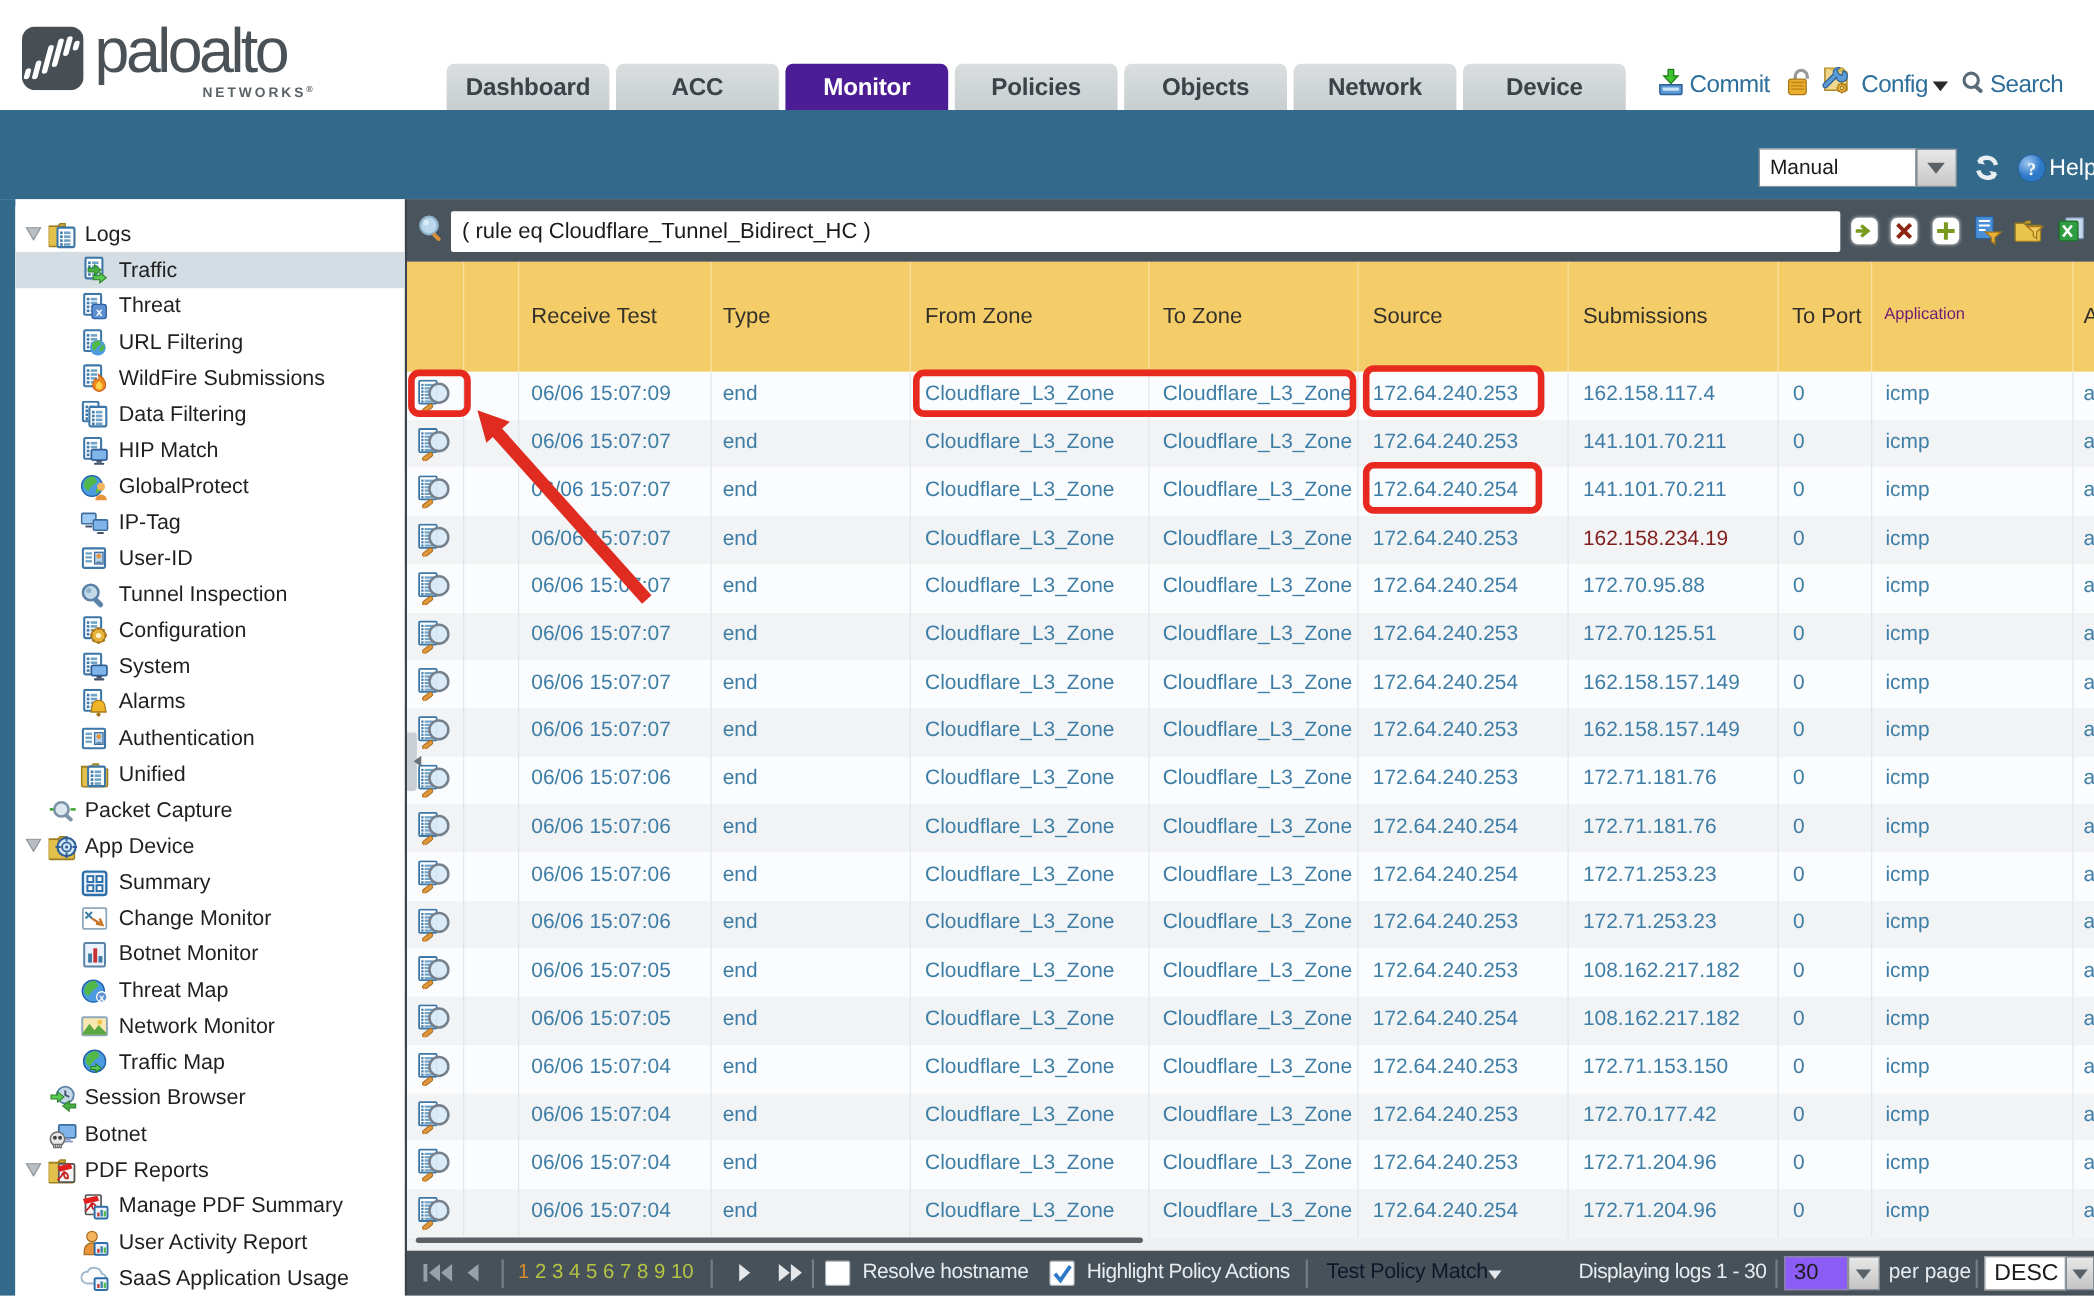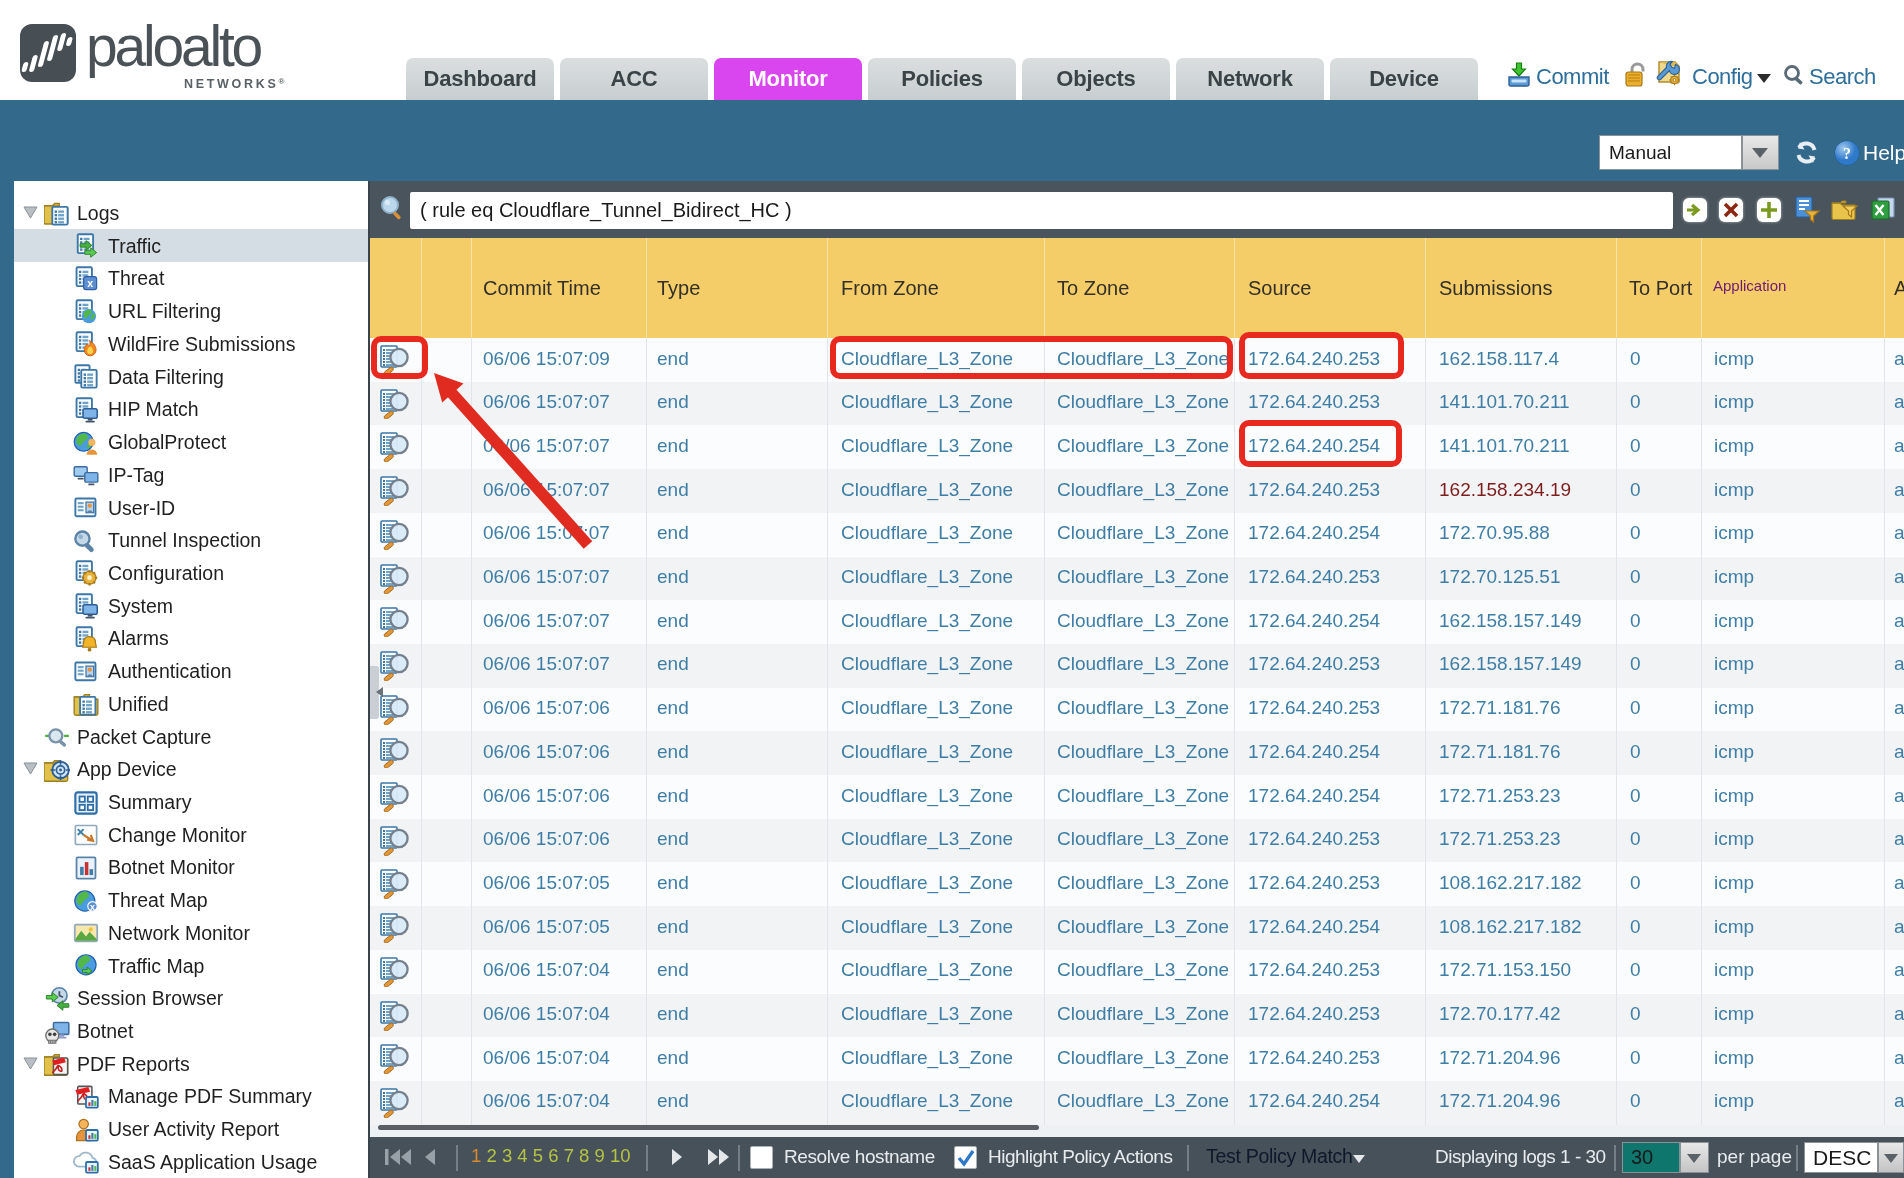--- a/index.html
+++ b/index.html
@@ -1,17 +1,17 @@
 <!DOCTYPE html>
 <html><head><meta charset="utf-8"><style>
 *{margin:0;padding:0;box-sizing:border-box}
 html,body{width:1904px;height:1178px;overflow:hidden;background:#FFF;font-family:"Liberation Sans",sans-serif;}
 .abs{position:absolute}
 .tab{position:absolute;top:58px;height:42px;border-radius:7px 7px 0 0;background:linear-gradient(#DADEDF,#C8CED0);color:#3A4347;font-size:22px;font-weight:bold;text-align:center;line-height:42px;letter-spacing:-0.2px}
-.tab.on{background:#d946ef;color:#FFF}
+.tab.on{background:#4c1d95;color:#FFF}
 .sep{position:absolute;width:2px;background:#747E86}
 </style></head><body style="position:relative">
 <div class="abs" style="left:0;top:0;width:1904px;height:100px;background:#FFF"></div>
 <svg class="abs" style="left:20px;top:24px" width="56" height="58" viewBox="0 0 56 58">
 <rect x="0" y="0" width="56" height="58" rx="12" fill="#474F54"></rect>
 <g fill="#FFF" transform="skewX(-15)">
 <rect x="14" y="38" width="5" height="10" rx="2.5"></rect>
 <rect x="21.5" y="31" width="5" height="17" rx="2.5"></rect>
 <rect x="29" y="17" width="5" height="26" rx="2.5"></rect>
 <rect x="36.5" y="11" width="5" height="26" rx="2.5"></rect>
@@ -104,21 +104,21 @@
 <path d="M1 7 h8 l2 2 h13 v13 a1.5 1.5 0 0 1 -1.5 1.5 h-20 a1.5 1.5 0 0 1 -1.5 -1.5 z" fill="#E8C44C" stroke="#9C7F22" stroke-width="1.2"></path>
 <path d="M1 7 h8 l2 -2 h4 v2 z" fill="#D4AF37" stroke="#9C7F22" stroke-width="1"></path>
 <path d="M12 10 h14 l-5.5 5 v6 l-3 -2.5 v-3.5 z" fill="#F0CC5C" stroke="#A87818" stroke-width="1.2"></path>
   </svg>
 <svg class="abs" style="left:1871px;top:197px" width="24" height="25" viewBox="0 0 24 25">
 <rect x="7" y="1" width="16" height="19" rx="1" fill="#C8D8EC" stroke="#7A93B8" stroke-width="1.2"></rect>
 <rect x="1" y="4" width="17" height="18" rx="1.5" fill="#2E9E40" stroke="#1A6E28" stroke-width="1.2"></rect>
 <path d="M4.5 8 l8 10 m0 -10 l-8 10" stroke="#FFF" stroke-width="2.4"></path>
   </svg>
 <div class="abs" style="left:370px;top:238px;width:1534px;height:100px;background:#F4CC68"></div>
-<div class="abs" style="left:483px;top:277px;font-size:20px;color:#33302A;white-space:nowrap">Commit Time</div>
+<div class="abs" style="left:483px;top:277px;font-size:20px;color:#33302A;white-space:nowrap">Receive Test</div>
 <div class="abs" style="left:657px;top:277px;font-size:20px;color:#33302A;white-space:nowrap">Type</div>
 <div class="abs" style="left:841px;top:277px;font-size:20px;color:#33302A;white-space:nowrap">From Zone</div>
 <div class="abs" style="left:1057px;top:277px;font-size:20px;color:#33302A;white-space:nowrap">To Zone</div>
 <div class="abs" style="left:1248px;top:277px;font-size:20px;color:#33302A;white-space:nowrap">Source</div>
 <div class="abs" style="left:1439px;top:277px;font-size:20px;color:#33302A;white-space:nowrap">Submissions</div>
 <div class="abs" style="left:1629px;top:277px;font-size:20px;color:#33302A;white-space:nowrap">To Port</div>
 <div class="abs" style="left:1713px;top:277px;font-size:15px;color:#701a75;white-space:nowrap">Application</div>
 <div class="abs" style="left:1894px;top:277px;font-size:20px;color:#33302A;white-space:nowrap">Action</div>
 <div class="abs" style="left:421px;top:238px;width:1px;height:100px;background:rgba(255,255,255,0.45)"></div>
 <div class="abs" style="left:471px;top:238px;width:1px;height:100px;background:rgba(255,255,255,0.45)"></div>
@@ -401,21 +401,21 @@
 <div class="abs" style="left:954px;top:1146px;width:23px;height:23px;background:#FFF;border:1px solid #AAB2B8;border-radius:2px">
 <svg width="23" height="23" viewBox="0 0 23 23">
       <path d="M4 11 l5 6 9 -13" stroke="#2E79C8" stroke-width="3.4" fill="none"></path>
     </svg></div>
 <div class="abs" style="left:988px;top:1146px;font-size:19px;letter-spacing:-0.5px;color:#E8ECEE">Highlight Policy Actions</div>
 <div class="sep" style="left:1187px;top:1145px;height:26px;width:2px"></div>
 <div class="abs" style="left:1206px;top:1145px;font-size:19.5px;letter-spacing:-0.3px;color:#0f172a">Test Policy Match</div>
 <div class="abs" style="left:1353px;top:1155px;width:0;height:0;border:6px solid transparent;border-top:8px solid #E4E8EA"></div>
 <div class="abs" style="left:1435px;top:1146px;font-size:19px;letter-spacing:-0.5px;color:#E8ECEE">Displaying logs 1 - 30</div>
 <div class="sep" style="left:1614px;top:1145px;height:26px;width:2px"></div>
-<div class="abs" style="left:1622px;top:1142px;width:58px;height:31px;background:#0f766e;border:1px solid #8A9298;font-size:20px;color:#1A1A1A;line-height:29px;padding-left:8px">30</div>
+<div class="abs" style="left:1622px;top:1142px;width:58px;height:31px;background:#8b5cf6;border:1px solid #8A9298;font-size:20px;color:#1A1A1A;line-height:29px;padding-left:8px">30</div>
 <div class="abs" style="left:1680px;top:1142px;width:29px;height:31px;background:linear-gradient(#E8E8E8,#C4C4C4);border:1px solid #8A9298"></div>
 <div class="abs" style="left:1687px;top:1154px;width:0;height:0;border:7px solid transparent;border-top:9px solid #5A6268"></div>
 <div class="abs" style="left:1717px;top:1146px;font-size:19px;color:#E8ECEE">per page</div>
 <div class="sep" style="left:1796px;top:1145px;height:26px;width:2px"></div>
 <div class="abs" style="left:1804px;top:1142px;width:74px;height:31px;background:#FFF;border:1px solid #8A9298;font-size:21px;color:#1A1A1A;line-height:29px;padding-left:8px">DESC</div>
 <div class="abs" style="left:1878px;top:1142px;width:26px;height:31px;background:linear-gradient(#E8E8E8,#C4C4C4);border:1px solid #8A9298"></div>
 <div class="abs" style="left:1884px;top:1154px;width:0;height:0;border:7px solid transparent;border-top:9px solid #5A6268"></div>
 <div class="abs" style="left:14px;top:182px;width:354px;height:996px;background:#FFF;border-radius:7px 0 0 0"></div>
 <div class="abs" style="left:368px;top:181px;width:2px;height:997px;background:#39434B"></div>
 <div class="abs" style="left:370px;top:666px;width:9px;height:53px;background:#C9CfD4;border-radius:0 3px 3px 0"></div>

